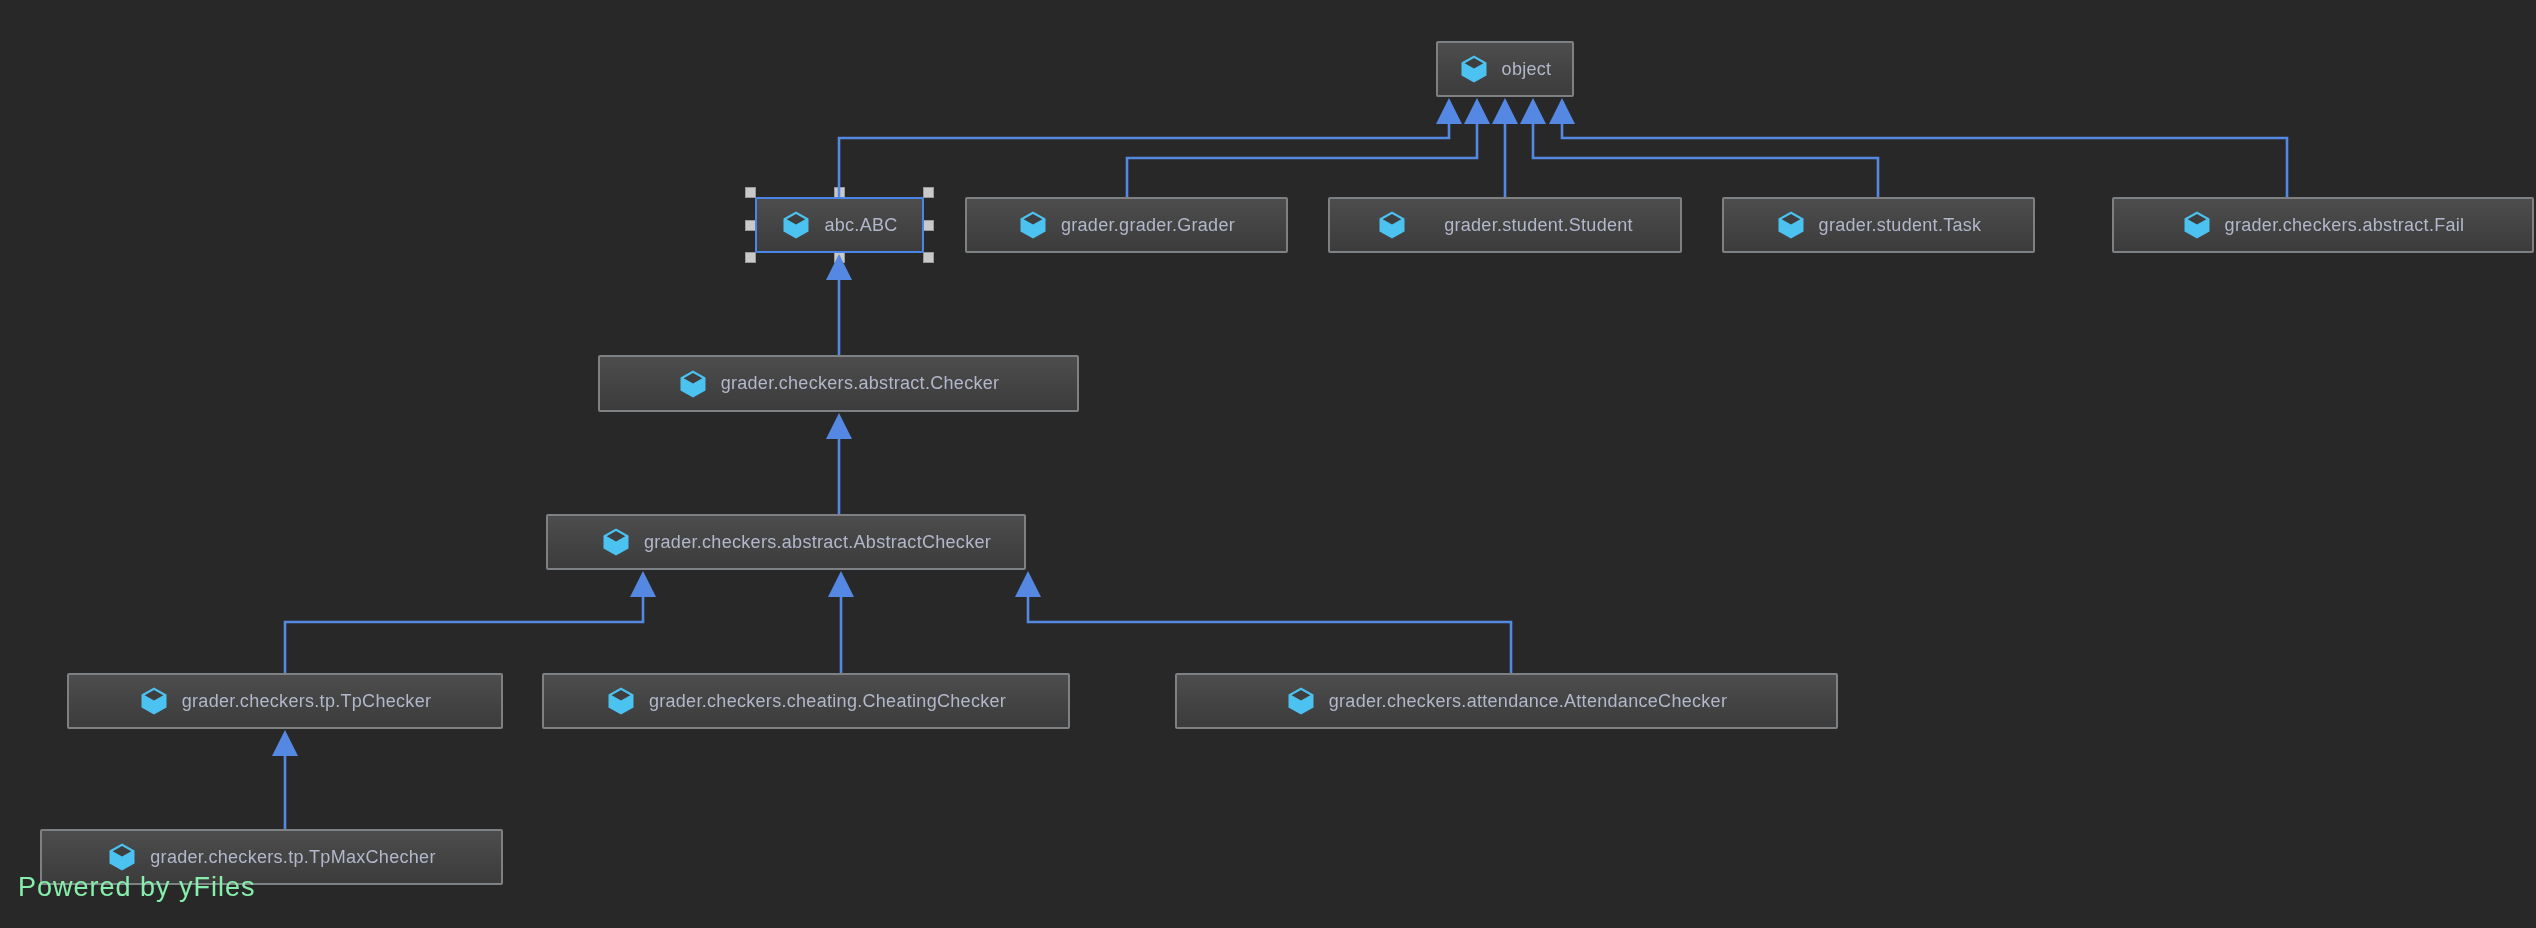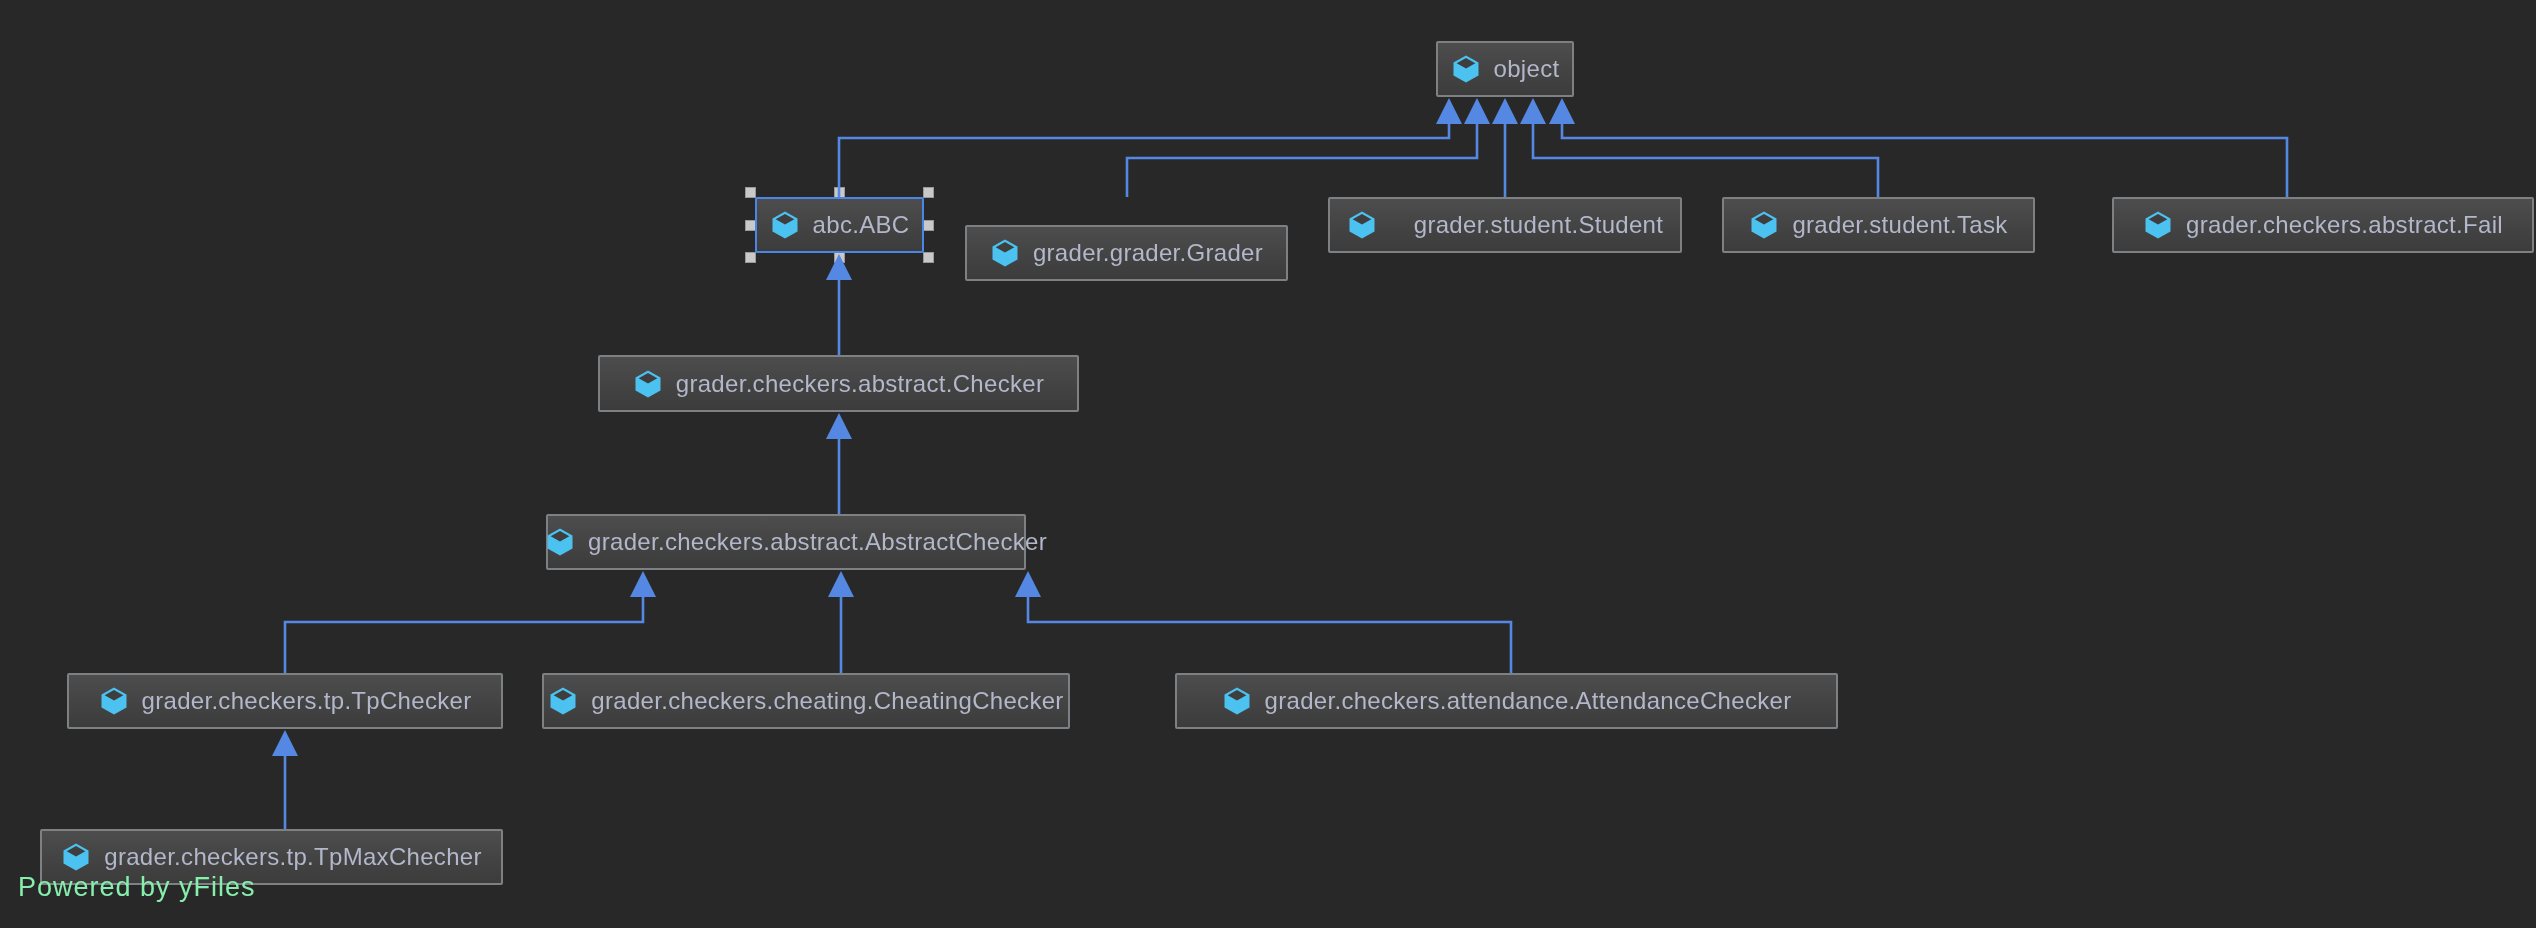--- a/index.html
+++ b/index.html
@@ -40,21 +40,21 @@
     border: 2px solid #7d8184;
     border-radius: 2px;
     pointer-events: auto;
     cursor: default;
   }
   .node.selected {
     border-color: #4a85e8;
   }
   .node .label {
     color: #b2b7c9;
-    font-size: 24px;
+    font-size: 18px;
     letter-spacing: 0.3px;
     white-space: nowrap;
   }
   .node .icon {
     display: inline-flex;
     width: 30px;
     height: 30px;
     flex: 0 0 auto;
   }
   .sel-handle {
@@ -127,21 +127,21 @@
       </div>
       <div class="node selected" style="left: 755px; top: 197px; width: 169px; height: 56px;">
         <span class="icon">
           <svg viewBox="0 0 30 30" width="30" height="30">
             <polygon points="15,1.5 27.5,8.5 27.5,21.5 15,28.5 2.5,21.5 2.5,8.5" fill="#4cc2f1"></polygon>
             <polygon points="15,4 24.3,9.2 15,14.4 5.7,9.2" fill="#3e3e3e"></polygon>
           </svg>
         </span>
         <span class="label">abc.ABC</span>
       </div>
-      <div class="node" style="left: 965px; top: 197px; width: 323px; height: 56px; margin-top: 28px;">
+      <div class="node" style="left: 965px; top: 197px; width: 323px; height: 56px;">
         <span class="icon">
           <svg viewBox="0 0 30 30" width="30" height="30">
             <polygon points="15,1.5 27.5,8.5 27.5,21.5 15,28.5 2.5,21.5 2.5,8.5" fill="#4cc2f1"></polygon>
             <polygon points="15,4 24.3,9.2 15,14.4 5.7,9.2" fill="#3e3e3e"></polygon>
           </svg>
         </span>
         <span class="label">grader.grader.Grader</span>
       </div>
       <div class="node" style="left: 1328px; top: 197px; width: 354px; height: 56px; gap: 37px;">
         <span class="icon">

